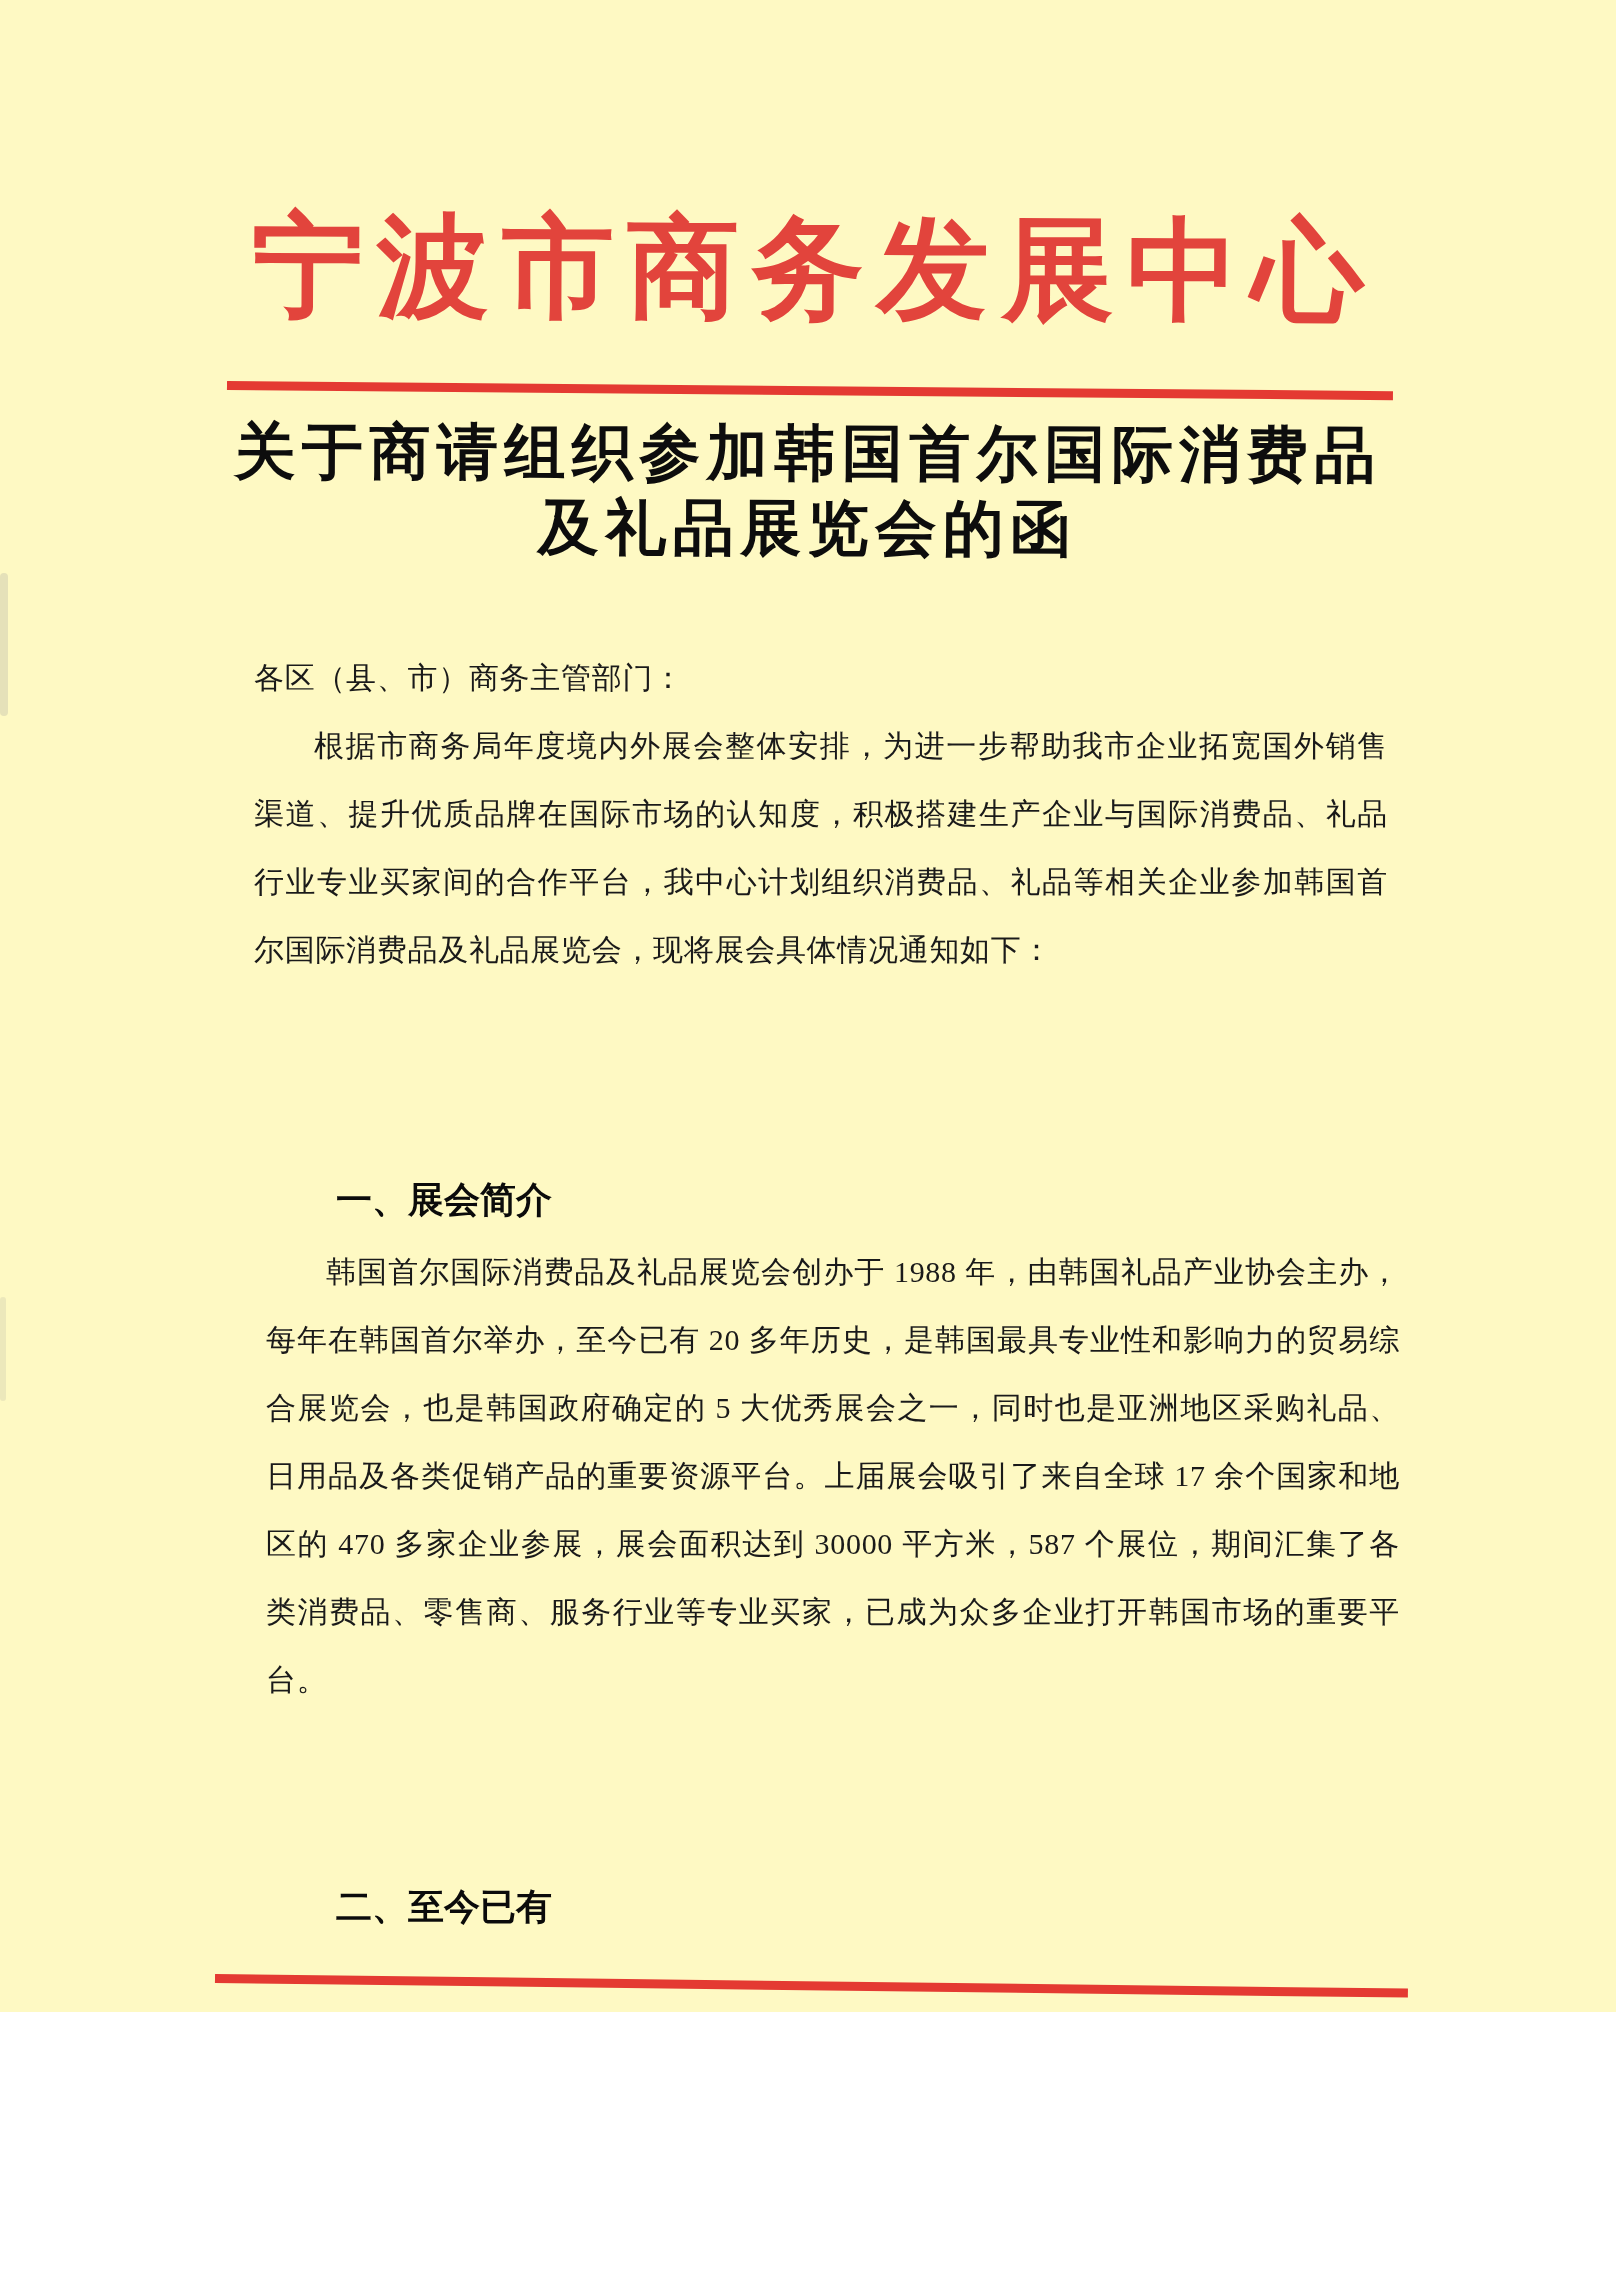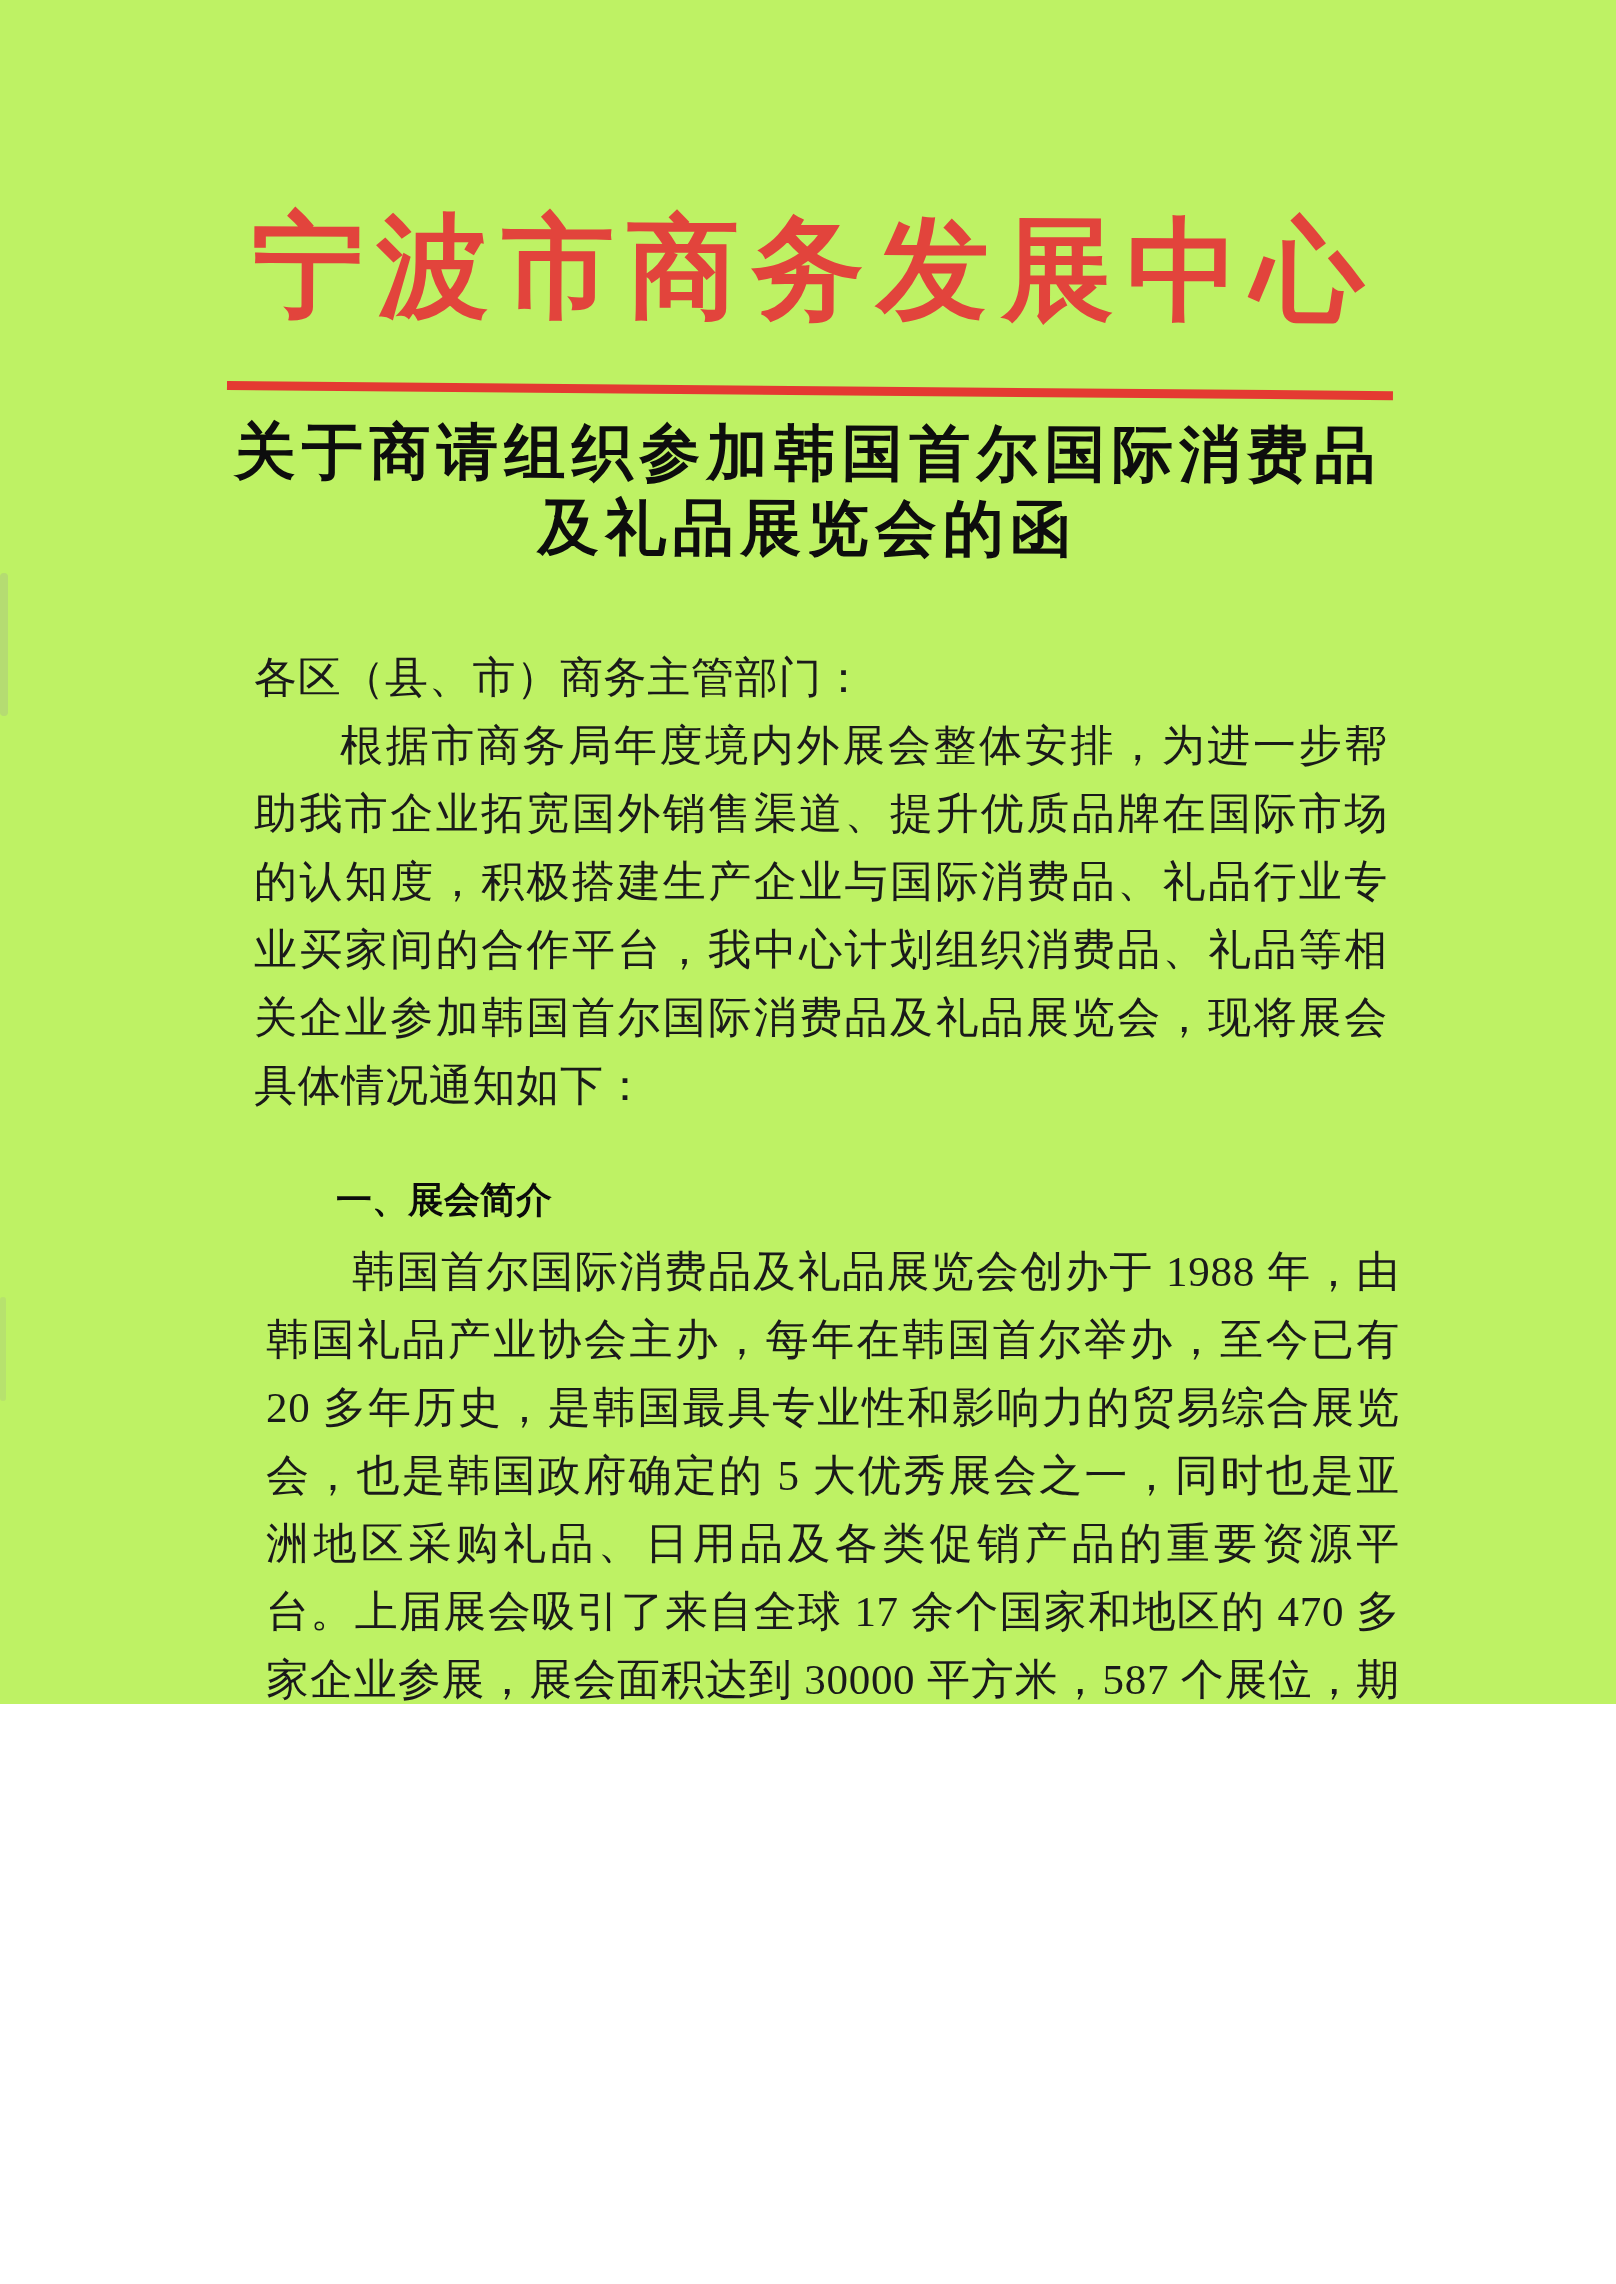--- a/index.html
+++ b/index.html
@@ -1,20 +1,20 @@
 <!DOCTYPE html>
 <html style="font-size:10.4px"><head>
 <meta charset="utf-8">
 <style>
   html, body { margin: 0; padding: 0; background: #ffffff; }
   .page {
     position: relative;
     width: 1616px;
-    height: 1704px;
-    background: #bef264;
+    height: 2012px;
+    background: #fef9c3;
     overflow: hidden;
     font-family: "Liberation Serif", "DejaVu Serif", serif;
     color: #141414;
   }
   
   .letterhead {
     position: absolute;
     top: 202px;
     left: 0;
     width: 100%;
@@ -59,21 +59,21 @@
     line-height: 75px;
     letter-spacing: 6.5px;
     color: #0d0d0d;
     transform: rotate(0.2deg);
   }
   
   .bodytext {
     position: absolute;
     left: 254px;
     width: 1134px;
-    font-size: 43px;
+    font-size: 30px;
     line-height: 68px;
     color: #1a1a1a;
     letter-spacing: 0.7px;
   }
   .salutation { top: 644px; text-align: left; }
   .para {
     text-align: justify;
     text-justify: inter-character;
     text-indent: 2em;
   }

